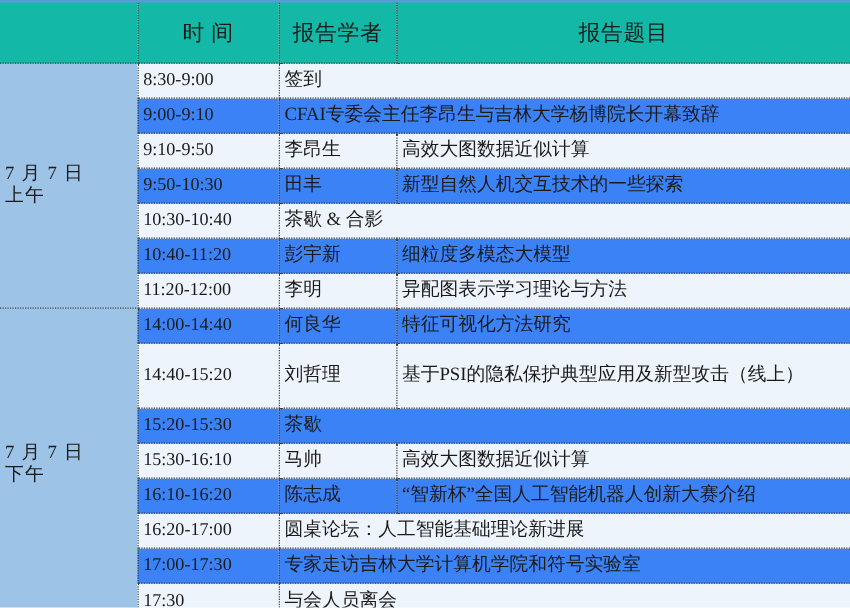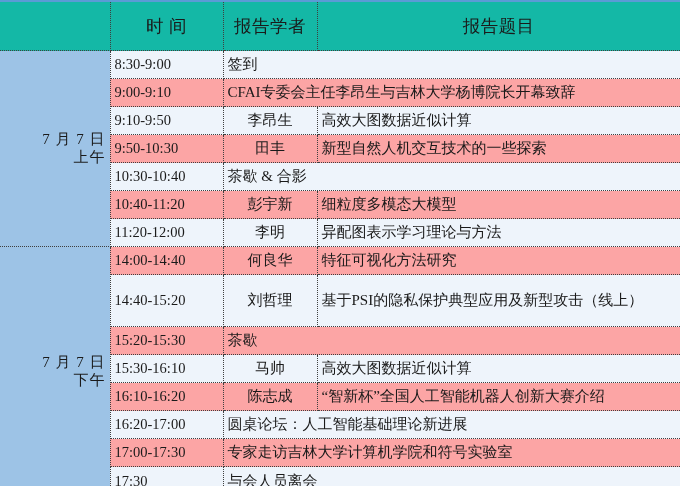--- a/index.html
+++ b/index.html
@@ -48,37 +48,37 @@
     font-size: 17.5px;
     height: 44px;
     border-bottom: 1px dotted #3f3f3f;
     border-right: 1px dotted #3f3f3f;
     letter-spacing: 0.5px;
   }
   .hdr-row th.col-date { border-right: none; }
 
   .date-cell {
     background: #9DC3E6;
-    text-align: right;
+    text-align: left;
     font-size: 15px;
     line-height: 2.0;
     border-right: 1px dotted #3f3f3f;
   }
   .date-cell .dline { display: block; letter-spacing: 1px; }
 
   .r-light { background: #EEF4FB; }
-  .r-dark  { background: #fca5a5; }
+  .r-dark  { background: #3b82f6; }
 
   .time-cell {
     text-align: left;
     font-size: 14.5px;
     white-space: nowrap;
   }
   .sp-cell {
-    text-align: center;
+    text-align: left;
     font-size: 15px;
     white-space: nowrap;
   }
   .title-cell {
     text-align: left;
     font-size: 15px;
   }
   .h-std  { height: 23px; }
   .h-tall { height: 47px; }
   .h-last { height: 25px; }

